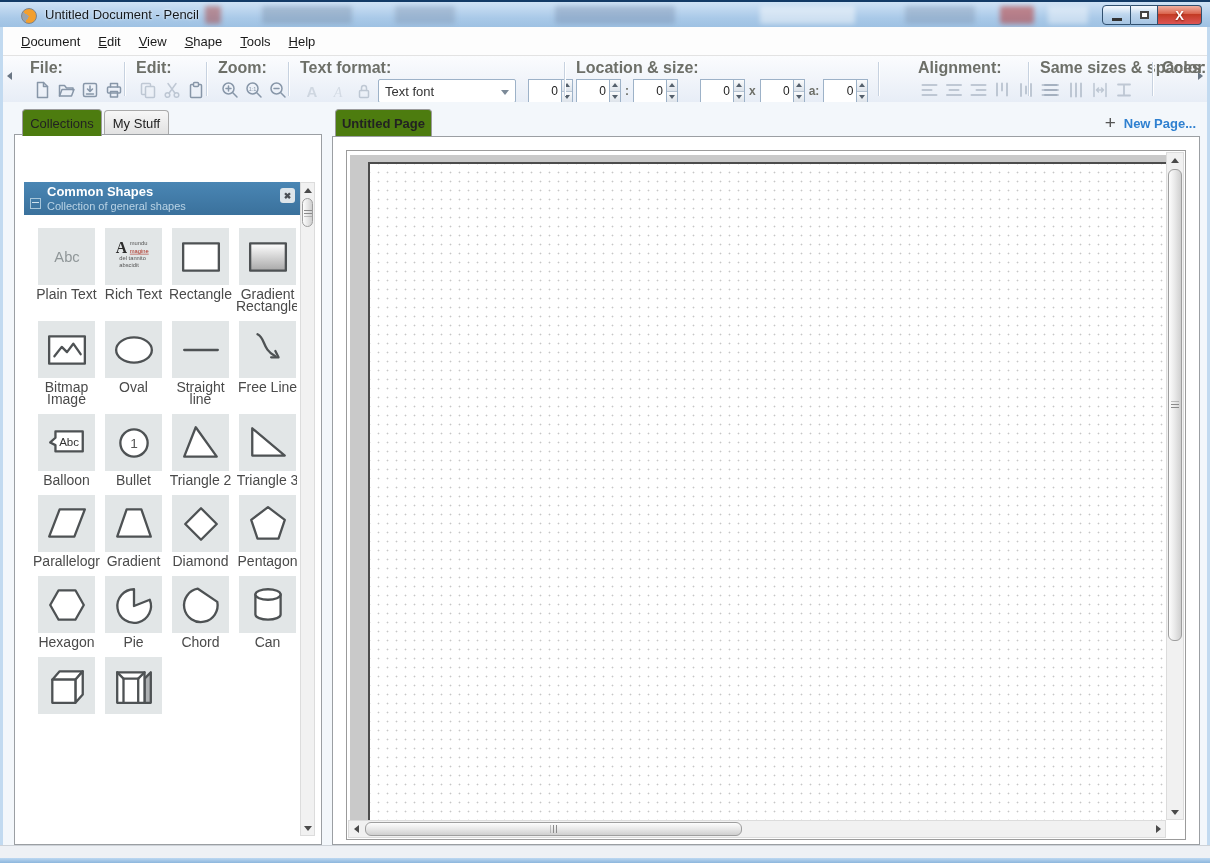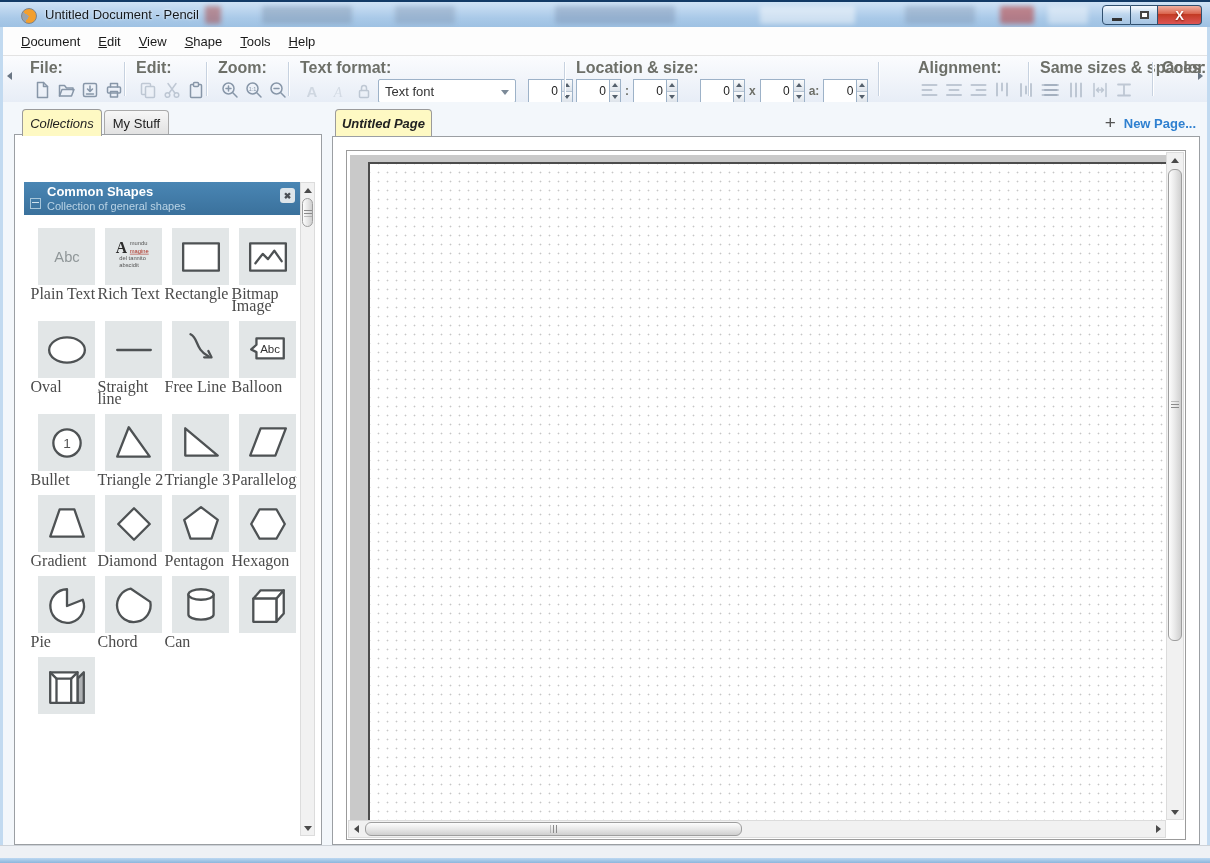--- a/index.html
+++ b/index.html
@@ -63,21 +63,21 @@
   
   .workspace{position:absolute;left:0;top:102px;right:0;bottom:17px;background:#f3f7fb;}
   .edge{position:absolute;top:27px;bottom:5px;width:3px;background:#c2daf0;}
   .edge.l{left:0;} .edge.r{right:0;}
   .status-strip{position:absolute;left:0;right:0;bottom:5px;height:12px;background:#eef1f5;border-top:1px solid #cdd2d8;}
   .bottom-edge{position:absolute;left:0;right:0;bottom:0;height:5px;
     background:linear-gradient(#bcd8f2,#8db6dc);}
   
   .tab{position:absolute;height:26px;box-sizing:border-box;border:1px solid #9b9b9b;border-bottom:none;
     border-radius:4px 4px 0 0;font-size:13px;color:#222;display:flex;align-items:center;justify-content:center;}
-  .tab.active{background:#fef9c3;z-index:5;height:27px;font-style:italic;}
+  .tab.active{background:#4d7c0f;z-index:5;height:27px;}
   .tab.inactive{background:linear-gradient(#f7f7f7,#e0e0e0);border-color:#a9a9a9;}
   
   .side-panel{position:absolute;left:14px;top:134px;width:308px;bottom:18px;background:#fff;
     border:1px solid #9b9fa3;box-sizing:border-box;}
   .search-wrap{position:absolute;left:8px;right:9px;top:13px;height:28px;border:1px solid #adadad;
     border-radius:4px;background:#fff;display:flex;align-items:center;box-shadow:inset 0 1px 2px rgba(0,0,0,.08);}
   .search-wrap svg{margin:0 6px 0 8px;flex:none;}
   .search-input{border:none;outline:none;flex:1;font-size:13px;font-style:italic;color:#444;
     font-family:"Liberation Sans",sans-serif;background:transparent;}
   .search-input::placeholder{color:#8f8f8f;font-style:italic;}
@@ -88,22 +88,22 @@
   .coll-titles{flex:1;line-height:14px;}
   .coll-title{font-size:13px;font-weight:bold;color:#fff;}
   .coll-sub{font-size:11px;color:#b9d3e5;}
   .coll-close{width:15px;height:15px;border-radius:3px;background:#dde5ea;color:#4a4f54;font-size:9px;
     font-weight:bold;display:flex;align-items:center;justify-content:center;flex:none;margin-top:-6px;}
   .shapes-grid{position:absolute;left:8px;right:24px;top:80px;bottom:1px;overflow:hidden;
     display:flex;flex-wrap:wrap;align-content:flex-start;column-gap:10px;row-gap:9px;
     padding:13px 0 0 15px;box-sizing:border-box;}
   .shape-cell{width:57px;display:flex;flex-direction:column;align-items:center;}
   .shape-tile{width:57px;height:57px;background:#e2e6e7;display:flex;align-items:center;justify-content:center;}
-  .shape-label{width:72px;margin:3px -8px 0;text-align:left;font-family:Liberation Serif, serif;
-    font-size:16px;line-height:12px;color:#4a4a4a;}
+  .shape-label{width:72px;margin:3px -8px 0;text-align:center;font-family:Liberation Sans, sans-serif;
+    font-size:14px;line-height:12px;color:#4a4a4a;}
   .shsvg{stroke:#4e5254;stroke-width:2.2;fill:#fff;stroke-linejoin:round;stroke-linecap:round;}
   
   .sb-track-v{position:absolute;width:15px;background:#f1f1f1;border:1px solid #dcdcdc;box-sizing:border-box;}
   .sb-track-h{position:absolute;height:18px;background:#f1f1f1;border:1px solid #dcdcdc;box-sizing:border-box;}
   .sb-arrow{position:absolute;width:100%;height:14px;display:flex;align-items:center;justify-content:center;}
   .sb-arrow-h{position:absolute;height:100%;width:14px;display:flex;align-items:center;justify-content:center;top:0;}
   .t-up{width:0;height:0;border:4px solid transparent;border-bottom:5px solid #4a4a4a;margin-top:-4px;}
   .t-dn{width:0;height:0;border:4px solid transparent;border-top:5px solid #4a4a4a;margin-bottom:-4px;}
   .t-lf{width:0;height:0;border:4px solid transparent;border-right:5px solid #4a4a4a;margin-left:-4px;}
   .t-rt{width:0;height:0;border:4px solid transparent;border-left:5px solid #4a4a4a;margin-right:-4px;}
@@ -477,20 +477,34 @@
         <div class="shape-tile">
           <svg class="shsvg" width="44" height="42" viewBox="0 0 40 40">
             <rect x="3" y="7" width="34" height="26"></rect>
           </svg>
         </div>
         <div class="shape-label">Rectangle</div>
       </div>
       <div class="shape-cell">
         <div class="shape-tile">
           <svg class="shsvg" width="44" height="42" viewBox="0 0 40 40">
+            <defs>
+              <linearGradient id="grad1" x1="0" y1="0" x2="0" y2="1">
+                <stop offset="0" stop-color="#ffffff"></stop>
+                <stop offset="1" stop-color="#a8a8a8"></stop>
+              </linearGradient>
+            </defs>
+            <rect x="3" y="7" width="34" height="26" fill="url(#grad1)"></rect>
+          </svg>
+        </div>
+        <div class="shape-label">Gradient Rectangle</div>
+      </div>
+      <div class="shape-cell">
+        <div class="shape-tile">
+          <svg class="shsvg" width="44" height="42" viewBox="0 0 40 40">
             <rect x="3" y="7" width="34" height="26"></rect>
             <polyline points="8,26 15,17 20,22 26,14 33,24" fill="none"></polyline>
           </svg>
         </div>
         <div class="shape-label">Bitmap Image</div>
       </div>
       <div class="shape-cell">
         <div class="shape-tile">
           <svg class="shsvg" width="44" height="42" viewBox="0 0 40 40">
             <ellipse cx="20" cy="20" rx="17" ry="12"></ellipse>

